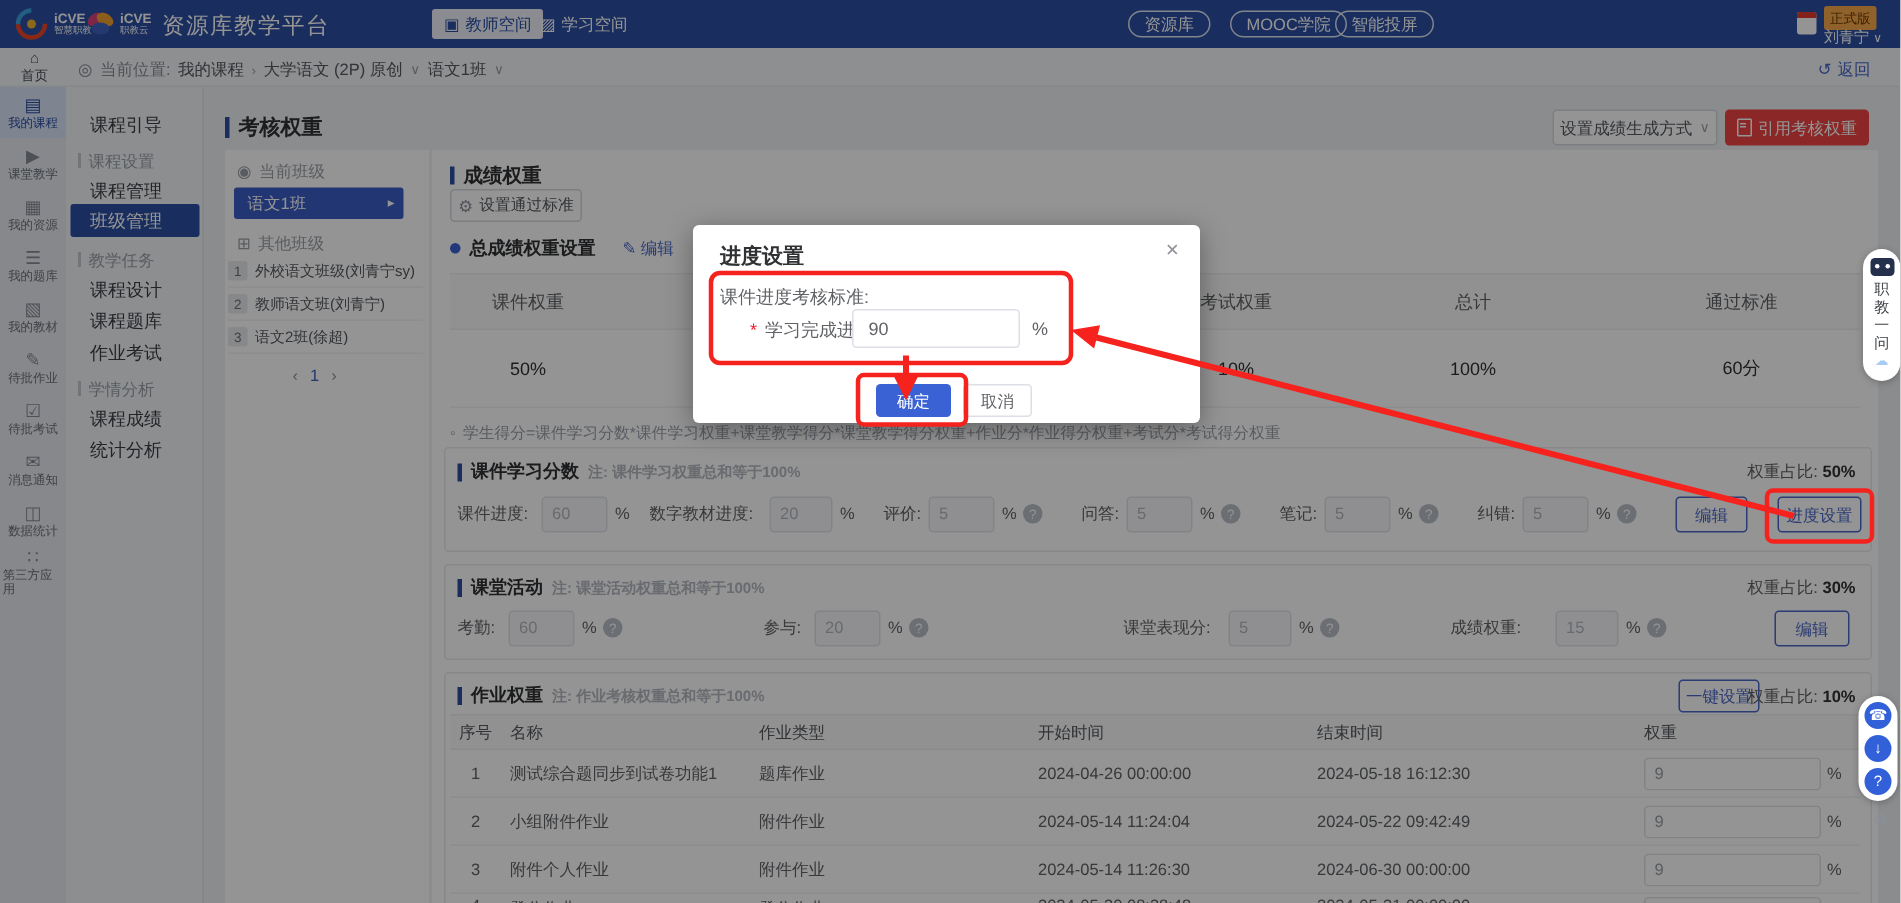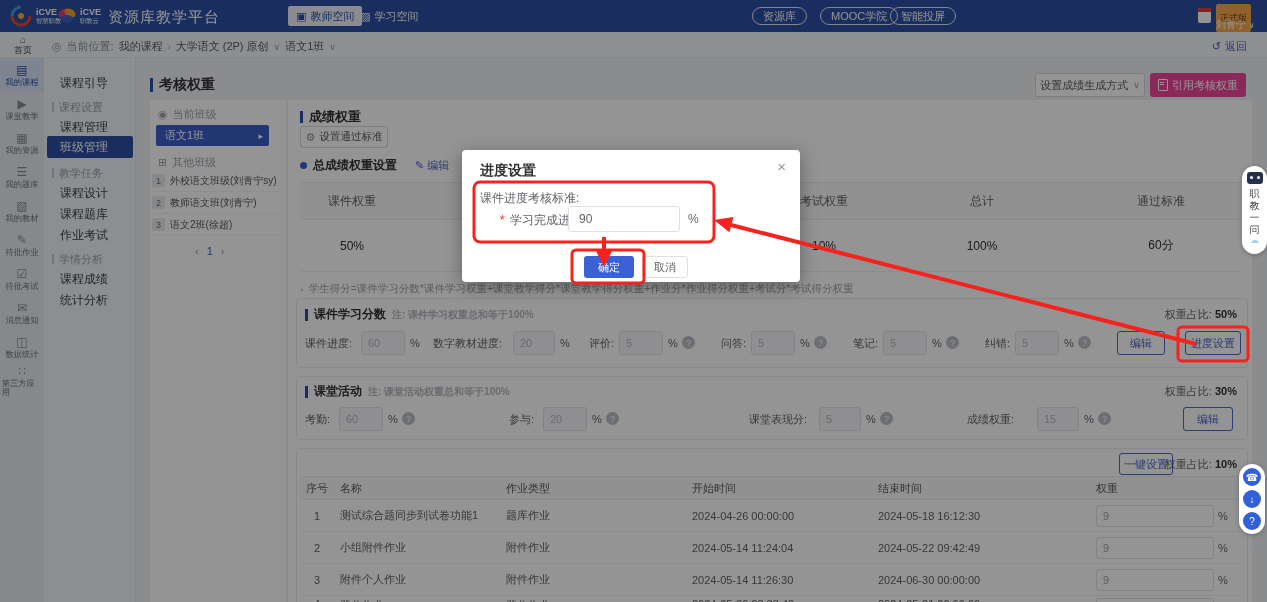--- a/index.html
+++ b/index.html
@@ -11,21 +11,21 @@
   .brand-txt{color:#fff;line-height:1;margin-right:6px}
   .brand-txt .b1{font-size:9px;font-weight:bold;display:block}
   .brand-txt .b2{font-size:7px;display:block;transform:scale(.9);transform-origin:left}
   .hdr-title{color:#fff;font-size:15px;letter-spacing:1px}
   .nav-teacher{left:288px;top:6px;height:20px;padding:0 8px;background:#eef2fb;border-radius:2px;
                color:#2b4fa3;font-size:11px;display:flex;align-items:center;gap:4px}
   .nav-sep{left:348px;top:8px;color:rgba(255,255,255,.55);font-size:11px}
   .nav-student{left:360px;top:6px;height:20px;color:#fff;font-size:11px;display:flex;align-items:center;gap:4px}
   .pill{height:18px;border:1px solid rgba(255,255,255,.85);border-radius:10px;color:#fff;font-size:11px;
         display:flex;align-items:center;justify-content:center;padding:0 10px}
-  .badge{left:1216px;top:4px;height:28px;background:#f7a94b;border-radius:2px;color:#6b3a00;
+  .badge{left:1216px;top:4px;height:16px;background:#f7a94b;border-radius:2px;color:#6b3a00;
          font-size:9px;display:flex;align-items:center;padding:0 4px}
   .uname{left:1216px;top:18px;color:#fff;font-size:10px}
   .cal-ico{left:1198px;top:8px;width:13px;height:15px;background:#fff;border-radius:2px}
   .cal-ico::before{content:"";position:absolute;left:0;top:0;width:13px;height:4px;background:#e23a2e;border-radius:2px 2px 0 0}
   
   .crumb-row{left:0;top:32px;width:1267px;height:26px;background:#f5f6f8;border-bottom:1px solid #e6e8ec}
   .home-cell{left:0;top:33px;width:46px;height:24px;display:flex;flex-direction:column;align-items:center;justify-content:center;color:#4a4f58}
   .home-cell .hi{font-size:10px;line-height:10px}
   .home-cell .hl{font-size:9px;line-height:10px}
   .crumb{left:52px;top:39px;color:#8a8f99;font-size:11px;display:flex;gap:5px;align-items:center}
@@ -45,21 +45,21 @@
   .sm-grp{color:#9aa0a8;font-size:11px;padding-left:8px}
   .sm-grp .gbar{display:inline-block;width:2px;height:10px;background:#c4c8cf;margin-right:5px}
   .sm-on{left:3px;width:86px;background:#2b4fa3;color:#fff;border-radius:2px;padding-left:13px}
   
   .main{left:136px;top:58px;width:1131px;height:544px;background:#f0f1f4}
   .ptitle{left:150px;top:76px;font-size:14px;font-weight:bold;color:#303133;display:flex;align-items:center;gap:6px}
   .tbar{display:inline-block;width:3px;height:14px;background:#2b4fa3}
   .btn{display:flex;align-items:center;justify-content:center;border-radius:3px;font-size:11px;cursor:pointer}
   .btn-gray{border:1px solid #d6dae1;background:#fff;color:#55595f}
   .btn-blue-o{border:1px solid #4a67c8;background:#fff;color:#4a67c8}
-  .btn-prim{background:#ec4899;color:#fff}
+  .btn-prim{background:#ef4444;color:#fff}
   
   .cpanel{left:150px;top:100px;width:136px;height:502px;background:#fff}
   .cp-head{color:#9aa0a8;font-size:11px;display:flex;align-items:center;gap:5px}
   .cp-cur{left:156px;top:125px;width:113px;height:21px;background:#3a5ec4;border-radius:2px;color:#fff;
           font-size:11px;display:flex;align-items:center;padding:0 6px 0 9px;justify-content:space-between}
   .cls-it{left:152px;width:130px;height:22px;display:flex;align-items:center;gap:5px;border-bottom:1px solid #f2f3f5}
   .cls-no{width:13px;height:13px;background:#e8eaee;border-radius:2px;color:#6b7078;font-size:9px;
           display:flex;align-items:center;justify-content:center;flex:0 0 13px}
   .cls-nm{color:#55595f;font-size:10px;white-space:nowrap}
   .pgn{left:195px;top:245px;color:#8a8f99;font-size:11px;display:flex;gap:8px;align-items:center}
@@ -402,20 +402,25 @@
     <span class="a pct" style="left:569px;top:30px">%</span>
     <span class="a help" style="left:583px;top:30px">?</span>
     <span class="a fld-lb" style="left:670px;top:30px">成绩权重:</span>
     <input class="a ipt" style="left: 740px; top: 30px; width: 42px;" value="15">
     <span class="a pct" style="left:787px;top:30px">%</span>
     <span class="a help" style="left:801px;top:30px">?</span>
     <div class="a btn btn-blue-o" style="left:886px;top:30px;width:50px;height:24px">编辑</div>
   </div>
 
   <div class="a box" style="left:296px;top:448px;width:952px;height:160px">
+    <div class="a sec-t" style="left:8px;top:6px">
+      <span class="sbar"></span>
+        <span>作业权重</span>
+      <span class="note">注: 作业考核权重总和等于100%</span>
+    </div>
     <div class="a btn btn-blue-o" style="left:822px;top:4px;width:54px;height:22px">一键设置</div>
     <div class="a ratio" style="right:10px;top:8px">
       <span>权重占比: </span><b>10%</b>
     </div>
   </div>
   <div class="a hw-h">
     <div class="hc hcn">序号</div>
     <div class="hc hc2">名称</div>
     <div class="hc hc3">作业类型</div>
     <div class="hc hc4">开始时间</div>

